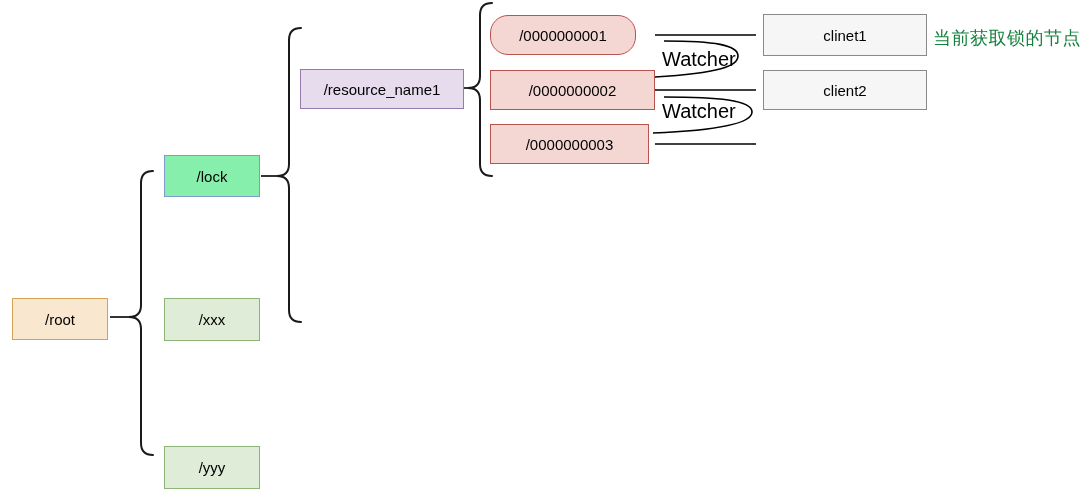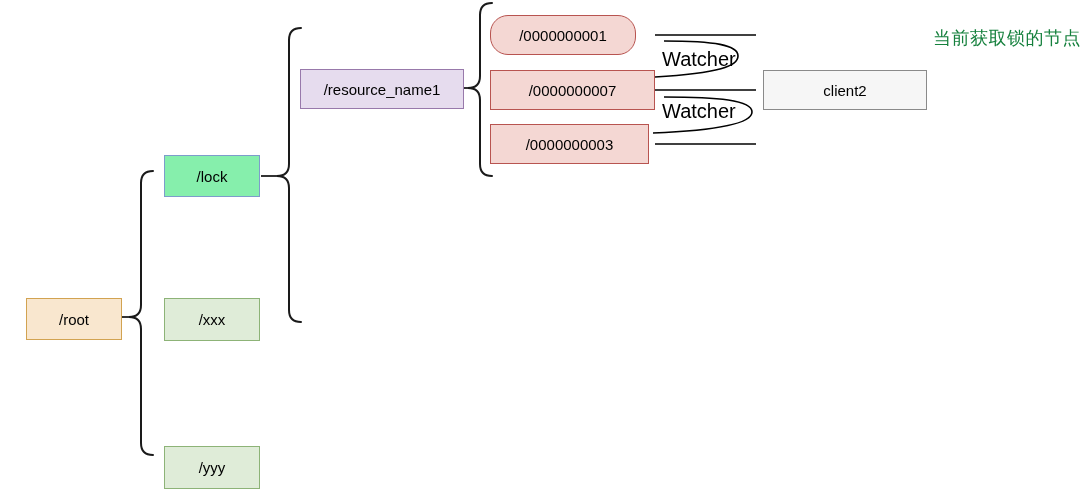--- a/index.html
+++ b/index.html
@@ -51,37 +51,38 @@
     <path class="wire" d="M 464,88 L 468,88"></path>
 
     <path class="wire" marker-end="url(#arrow)" d="M 655,35 L 756,35"></path>
     <path class="wire" marker-end="url(#arrow)" d="M 655,90 L 756,90"></path>
     <path class="wire" marker-end="url(#arrow)" d="M 655,144 L 756,144"></path>
 
     <path class="wire" marker-end="url(#arrow)" d="M 655,77 C 720,73 738,66 738,56 C 738,45 715,41 664,41"></path>
     <path class="wire" marker-end="url(#arrow)" d="M 653,133 C 725,130 752,122 752,112 C 752,100 718,97 664,97"></path>
   </svg>
 
-  <div class="node node-root" style="left:26px;top:298px;width:96px;height:42px;">/root</div>
+  <div class="node node-root" style="left:12px;top:298px;width:96px;height:42px;">/root</div>
 
   <div class="node node-blue" style="left:164px;top:155px;width:96px;height:42px;">/lock</div>
 
   <div class="node node-green" style="left:164px;top:446px;width:96px;height:43px;">/yyy</div>
 
   <div class="node node-green" style="left:164px;top:298px;width:96px;height:43px;">/xxx</div>
 
   <div class="node node-purple" style="left:300px;top:69px;width:164px;height:40px;">/resource_name1</div>
 
 
   <div class="node node-pink" style="left:490px;top:15px;width:146px;height:40px;border-radius:18px;">/0000000001</div>
 
-  <div class="node node-pink" style="left:490px;top:70px;width:165px;height:40px;">/0000000007</div>
+  <div class="node node-pink" style="left:490px;top:70px;width:165px;height:40px;">/0000000002</div>
 
   <div class="node node-pink" style="left:490px;top:124px;width:159px;height:40px;">/0000000003</div>
 
+  <div class="node node-gray" style="left:763px;top:14px;width:164px;height:42px;">clinet1</div>
 
   <div class="node node-gray" style="left:763px;top:70px;width:164px;height:40px;">client2</div>
 
 
   <div class="floating-label" style="left:662px;top:48px;">Watcher</div>
 
   <div class="floating-label" style="left:662px;top:100px;">Watcher</div>
 
   <div class="annotation" style="left:933px;top:26px;">当前获取锁的节点</div>
 

